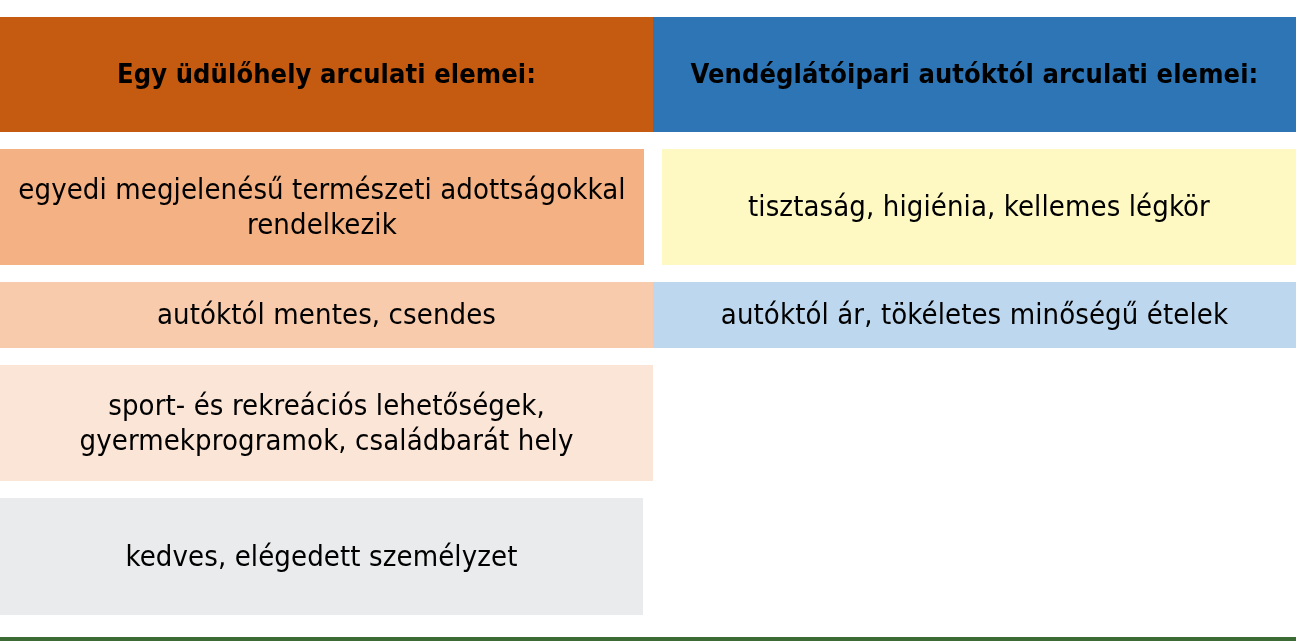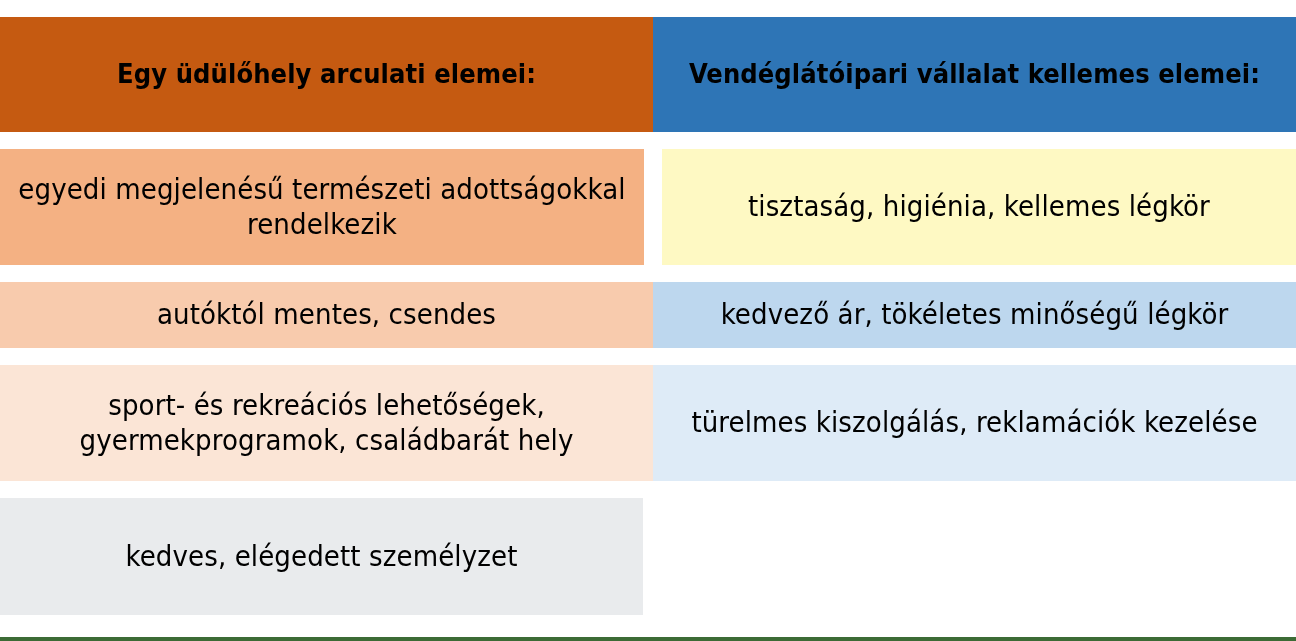--- a/index.html
+++ b/index.html
@@ -77,36 +77,35 @@
     background:#3C6B35;
   }
 </style>
 </head>
 <body>
 
 <div id="table-root">
 
   <div class="row row-header">
     <div class="cell cell-left">Egy üdülőhely arculati elemei:</div>
-    <div class="cell cell-right">Vendéglátóipari vállalat kellemes elemei:</div>
+    <div class="cell cell-right">Vendéglátóipari autóktól arculati elemei:</div>
   </div>
 
   <div class="row row-body row-1">
     <div class="cell cell-left">egyedi megjelenésű természeti adottságokkal rendelkezik</div>
     <div class="cell cell-right">tisztaság, higiénia, kellemes légkör</div>
   </div>
 
   <div class="row row-body row-2">
     <div class="cell cell-left">autóktól mentes, csendes</div>
-    <div class="cell cell-right">kedvező ár, tökéletes minőségű légkör</div>
+    <div class="cell cell-right">autóktól ár, tökéletes minőségű ételek</div>
   </div>
 
   <div class="row row-body row-3">
     <div class="cell cell-left">sport- és rekreációs lehetőségek, gyermekprogramok, családbarát hely</div>
-    <div class="cell cell-right">türelmes kiszolgálás, reklamációk kezelése</div>
   </div>
 
   <div class="row row-body row-4">
     <div class="cell cell-right">kedves, elégedett személyzet</div>
   </div>
 
   <div class="bottom-rule"></div>
 </div>
 
 </body></html>

